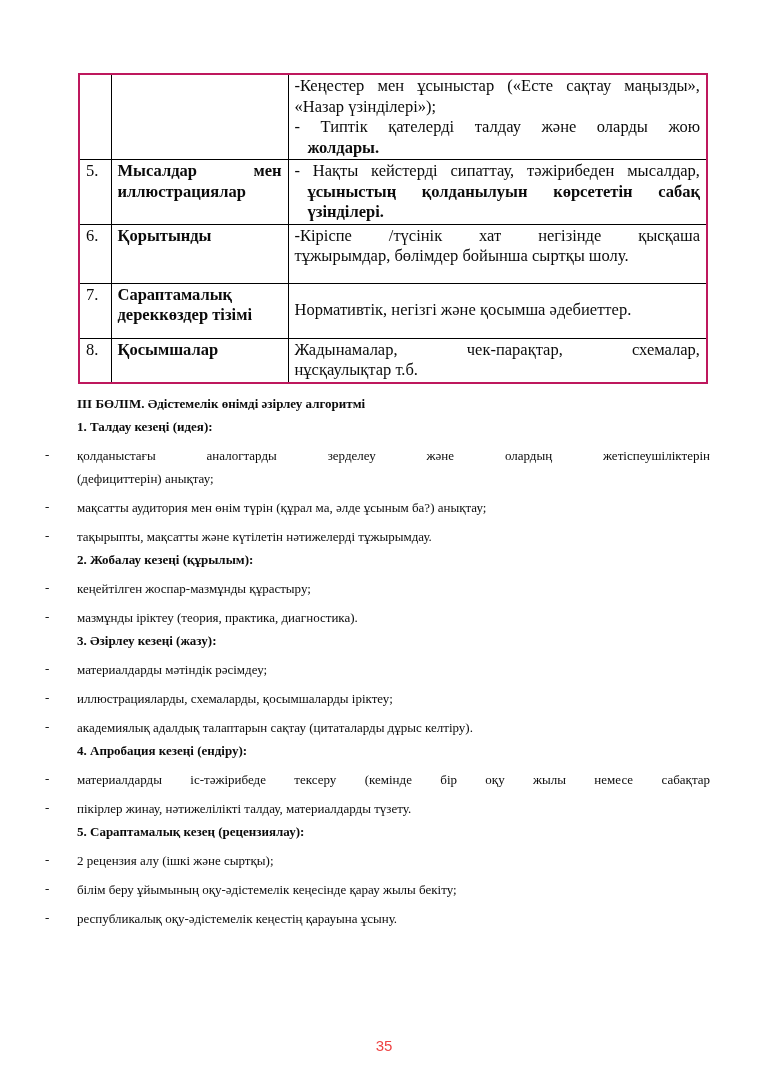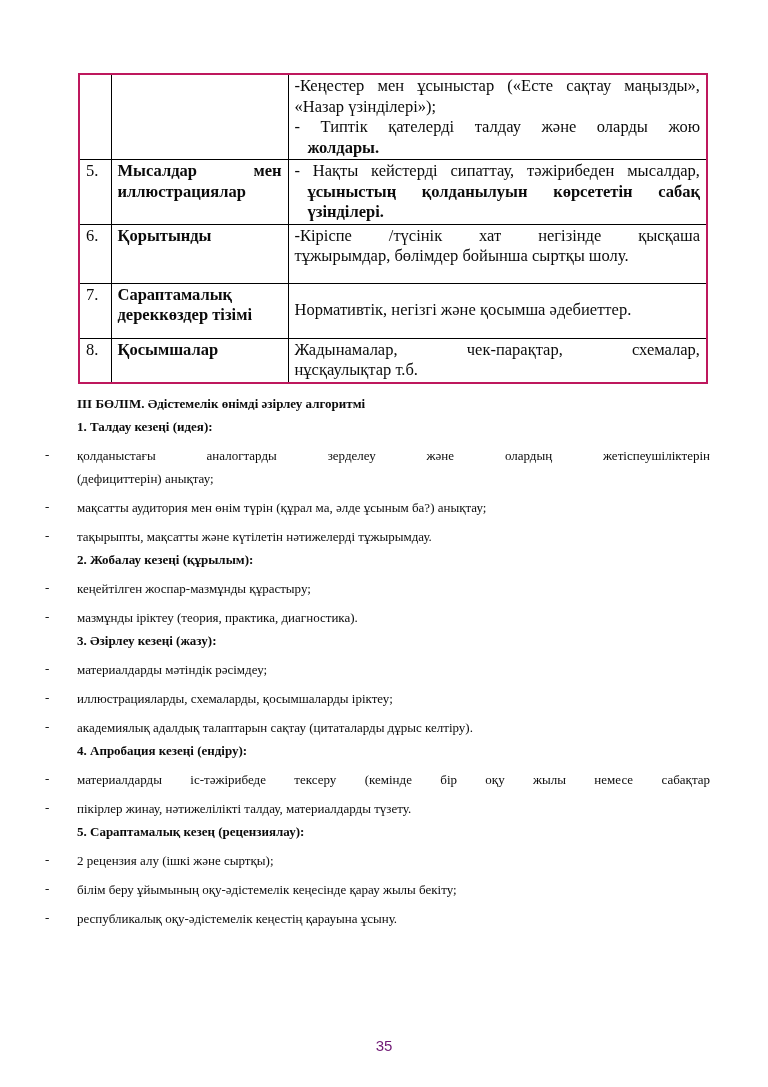--- a/index.html
+++ b/index.html
@@ -35,21 +35,21 @@
     position:absolute;left:77px;top:368px;width:633px;
     font-size:13px;line-height:23px;margin-top:24px;
   }
   .heading{font-weight:bold;}
   .subhead{font-weight:bold;}
   .bullet{position:relative;margin-top:6px;}
   .bullet .dash{position:absolute;left:-32px;top:-1px;}
   
   .pageno{
     position:absolute;left:0;top:1037px;width:768px;text-align:center;
-    font-family:"Liberation Sans",sans-serif;font-size:15px;color:#701a75;
+    font-family:"Liberation Sans",sans-serif;font-size:15px;color:#ef4444;
   }
 </style>
 </head>
 <body>
 
 <div class="page">
 
   <table class="doc">
     <colgroup>
       <col style="width:32px">

